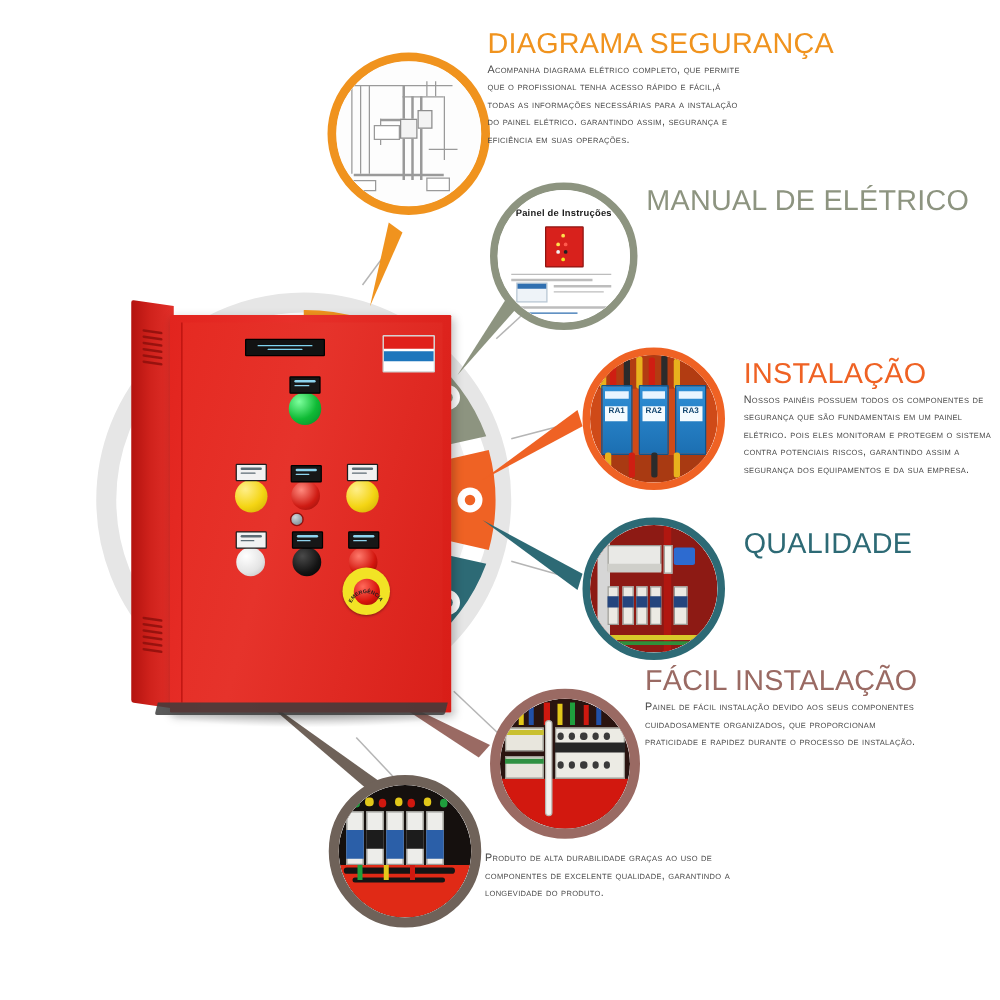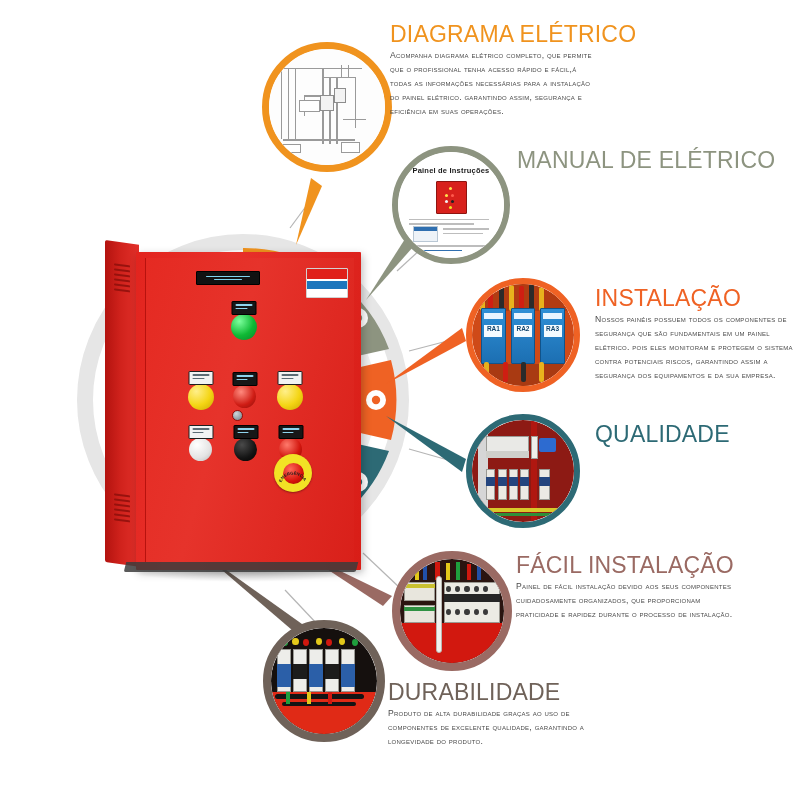--- a/index.html
+++ b/index.html
@@ -499,40 +499,39 @@
           </svg>
           <div class="knob"></div>
         </div>
 
       </div>
     </div>
     <div class="base"></div>
   </div>
 
   <div class="feature" style="left:390px;top:22px;width:205px;">
-    <div class="ftitle" style="color:#f0931e;">DIAGRAMA ELÉTRICO</div>
+    <div class="ftitle" style="color:#f0931e;">DIAGRAMA SEGURANÇA</div>
     <div class="fbody">Acompanha diagrama elétrico completo, que permite que o profissional tenha acesso rápido e fácil,á todas as informações necessárias para a instalação do painel elétrico. Garantindo assim, segurança e eficiência em suas operações.</div>
   </div>
 
   <div class="feature" style="left:517px;top:148px;width:220px;">
     <div class="ftitle" style="color:#8d9480;">MANUAL DE ELÉTRICO</div>
   </div>
 
   <div class="feature" style="left:595px;top:286px;width:200px;">
     <div class="ftitle" style="color:#ef6224;">INSTALAÇÃO</div>
     <div class="fbody">Nossos painéis possuem todos os componentes de segurança que são fundamentais em um painel elétrico. Pois eles monitoram e protegem o sistema contra potenciais riscos, garantindo assim a segurança dos equipamentos e da sua empresa.</div>
   </div>
 
   <div class="feature" style="left:595px;top:422px;width:200px;">
     <div class="ftitle" style="color:#2d6a75;">QUALIDADE</div>
   </div>
 
-  <div class="feature" style="left:516px;top:553px;width:218px;">
+  <div class="feature" style="left:516px;top:532px;width:218px;">
     <div class="ftitle" style="color:#9a6a63;">FÁCIL INSTALAÇÃO</div>
     <div class="fbody">Painel de fácil instalação devido aos seus componentes cuidadosamente organizados, que proporcionam praticidade e rapidez durante o processo de instalação.</div>
   </div>
 
   <div class="feature" style="left:388px;top:680px;width:220px;">
-    <div class="ftitle" style="color:#6f6259;">DURABILIDADE</div>
     <div class="fbody">Produto de alta durabilidade graças ao uso de componentes de excelente qualidade, garantindo a longevidade do produto.</div>
   </div>
 
 </div>
 
 </body></html>

